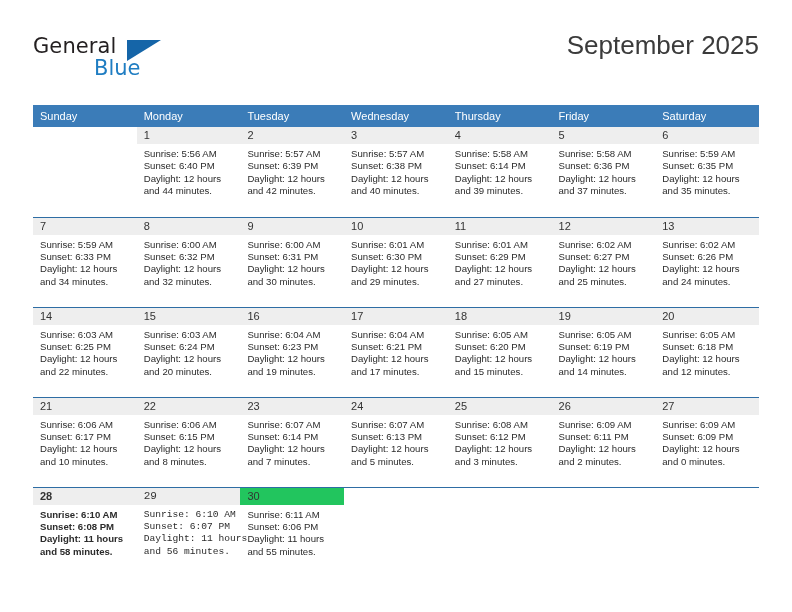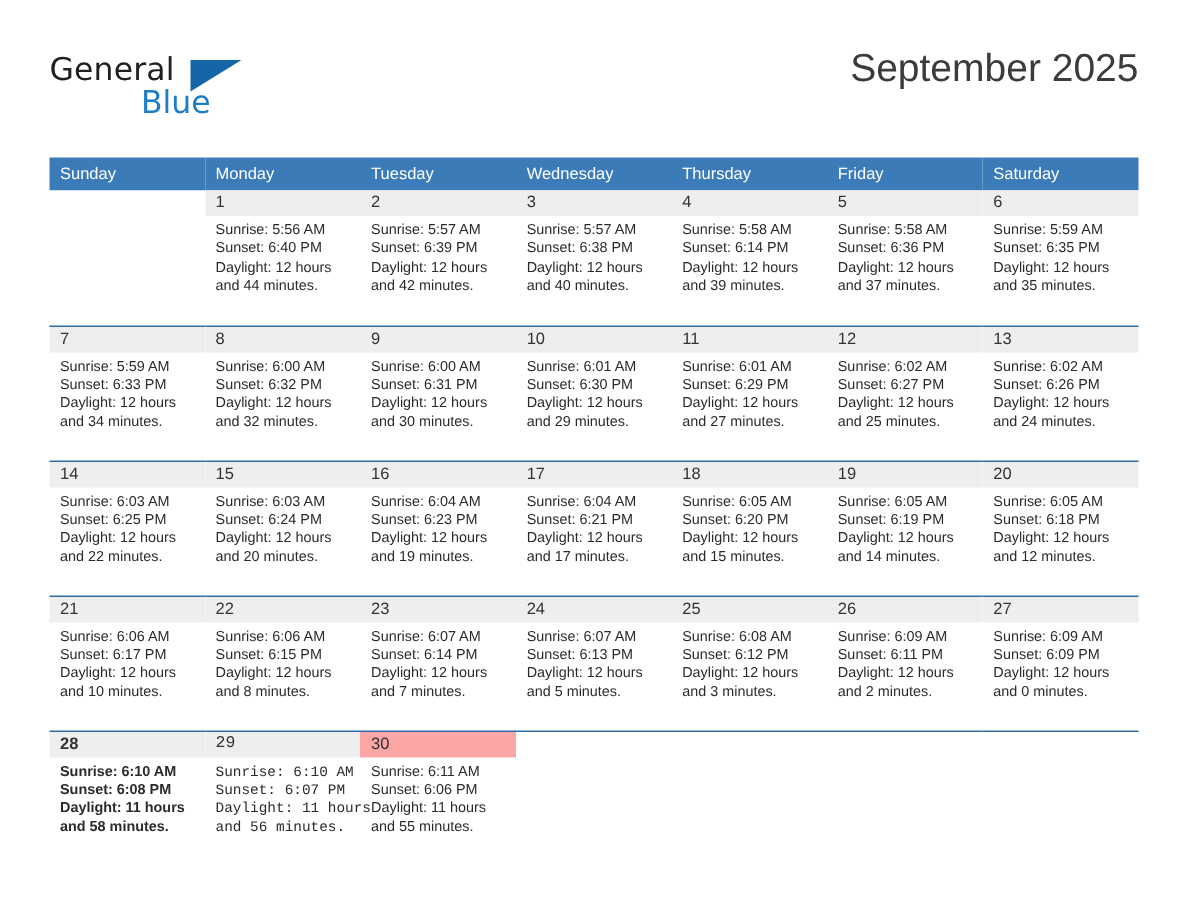--- a/index.html
+++ b/index.html
@@ -452,21 +452,21 @@
             <td class="daycell" style="border-top-color: rgb(46, 109, 164); font-family: Liberation Mono, monospace;">
               <div class="datenum-bar" style="background: rgb(238, 238, 238);">29</div>
               <div class="cell-body">
                 <div>Sunrise: 6:10 AM</div>
                 <div>Sunset: 6:07 PM</div>
                 <div>Daylight: 11 hours</div>
                 <div>and 56 minutes.</div>
               </div>
             </td>
             <td class="daycell" style="border-top-color: rgb(46, 109, 164);">
-              <div class="datenum-bar" style="background: #fca5a5;">30</div>
+              <div class="datenum-bar" style="background: #22c55e;">30</div>
               <div class="cell-body">
                 <div>Sunrise: 6:11 AM</div>
                 <div>Sunset: 6:06 PM</div>
                 <div>Daylight: 11 hours</div>
                 <div>and 55 minutes.</div>
               </div>
             </td>
             <td class="daycell empty" style="border-top-color: rgb(46, 109, 164);">
               <div class="datenum-bar"></div>
               <div class="cell-body">

